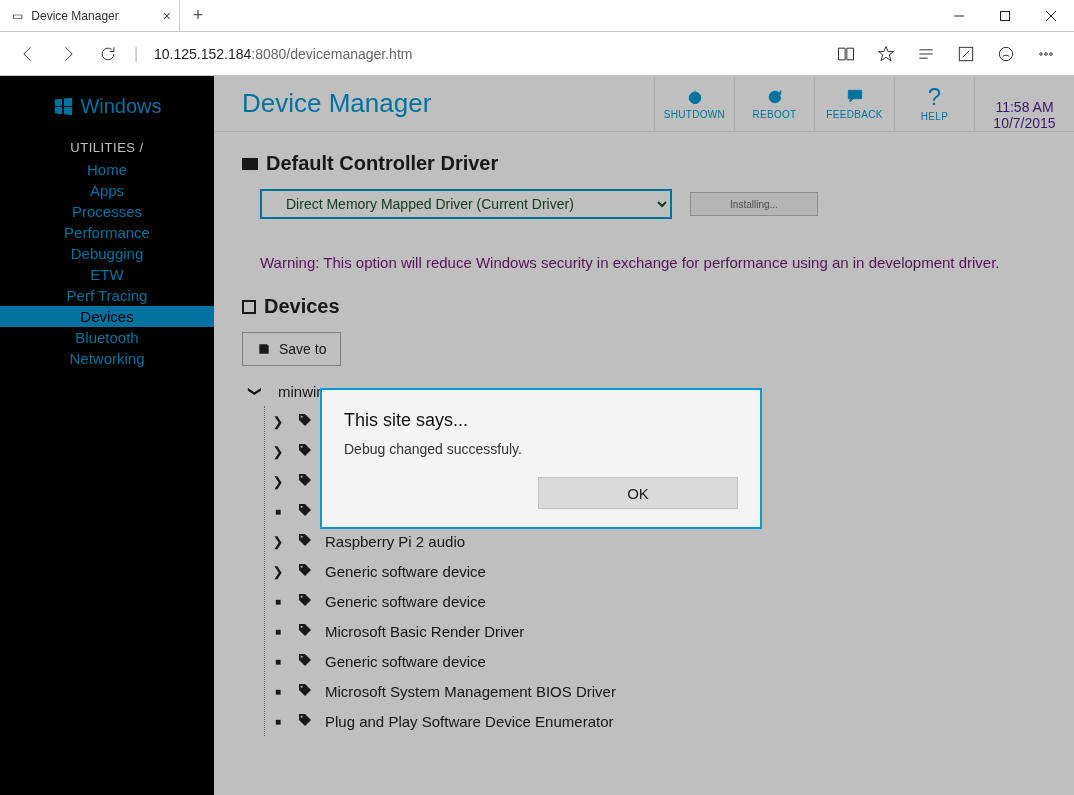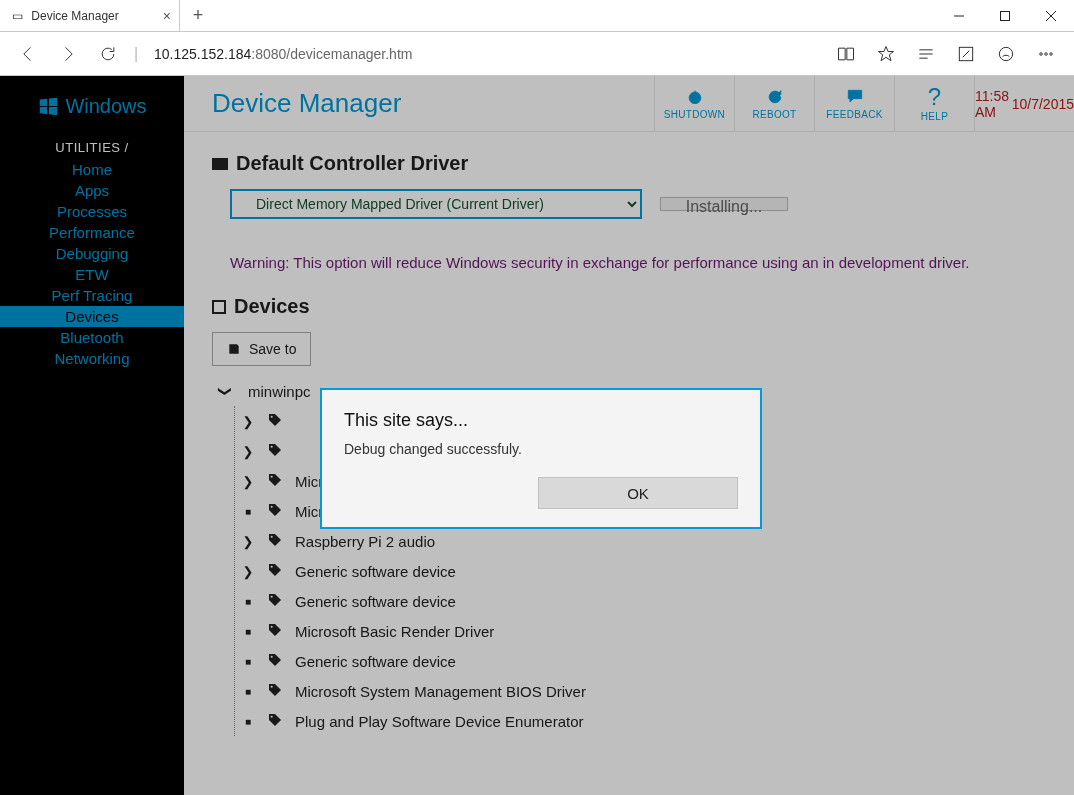--- a/index.html
+++ b/index.html
@@ -74,21 +74,21 @@
   }
   .addr-ico svg { width: 20px; height: 20px; stroke: #333; fill: none; stroke-width: 1.2; }
 
   .page {
     height: 719px;
     display: flex;
     background: #fff;
     position: relative;
   }
   .sidebar {
-    width: 184px;
+    width: 214px;
     background: #000;
     color: #fff;
     padding-top: 8px;
   }
   .brand {
     display: flex;
     align-items: center;
     justify-content: center;
     gap: 6px;
     height: 44px;
@@ -143,22 +143,22 @@
     display: flex; flex-direction: column; align-items: center; justify-content: center;
     gap: 2px;
     color: #0199d6;
     font-size: 10px;
     letter-spacing: 0.3px;
   }
   .act svg { width: 20px; height: 20px; stroke: #0199d6; fill: #0199d6; }
   .clock {
     width: 100px;
     border-left: 1px solid #e6e6e6;
-    display: flex; flex-direction: row; align-items: center; justify-content: space-between;
-    color: #b91c1c;
+    display: flex; flex-direction: column; align-items: center; justify-content: flex-end;
+    color: #4c1d95;
     font-size: 14px;
   }
 
   .body {
     padding: 20px 28px;
   }
   .section-h {
     display: flex; align-items: center; gap: 8px;
     font-size: 20px; font-weight: 600; color: #222;
     margin-bottom: 14px;
@@ -167,25 +167,25 @@
   .driver-row { display: flex; align-items: center; gap: 18px; margin-left: 18px; }
   .driver-select {
     width: 412px; height: 30px;
     border: 2px solid #0199d6;
     padding: 0 20px;
     font-size: 14px;
     background: #fff;
     color: #14532d;
   }
   .install-btn {
-    width: 128px; height: 14px;
+    width: 128px; height: 24px;
     background: #f2f2f2;
     border: 1px solid #bbb;
     color: #666;
-    font-size: 16px;
+    font-size: 10px;
   }
   .warning {
     color: #701a75;
     font-size: 15px;
     margin: 35px 0 24px 18px;
   }
   .save-btn {
     height: 34px;
     padding: 0 14px;
     border: 1px solid #aaa;

